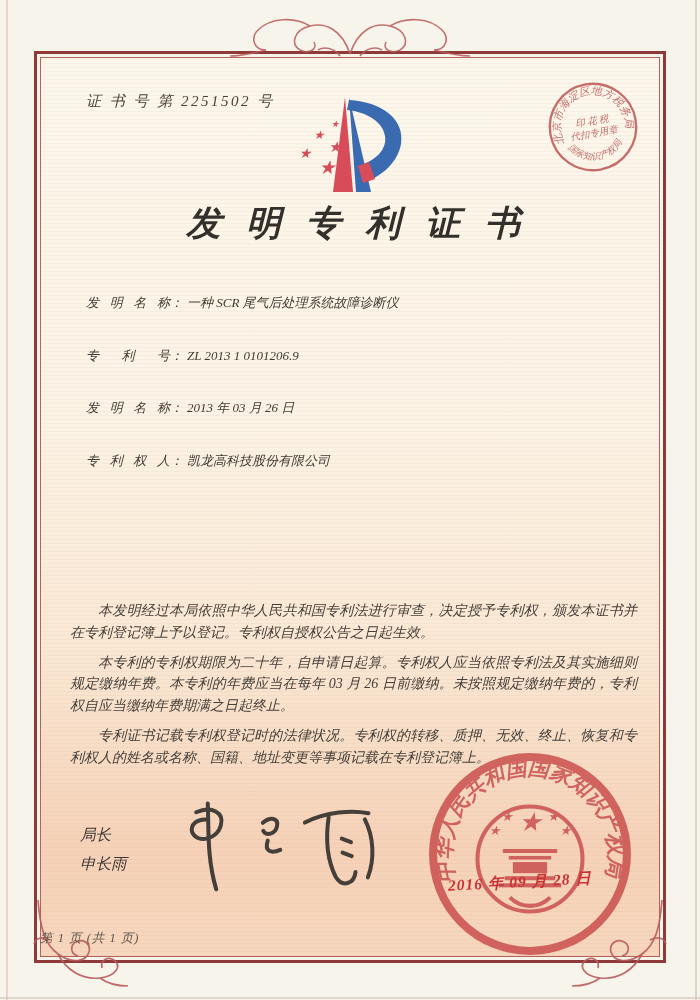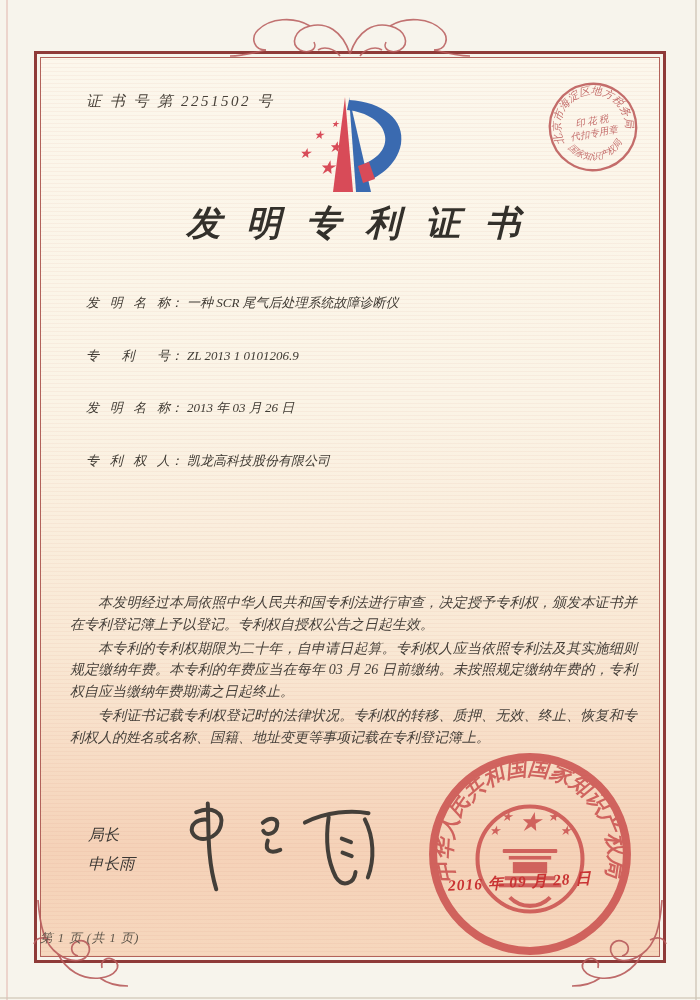--- a/index.html
+++ b/index.html
@@ -33,22 +33,22 @@
   .tax-stamp{position:absolute;left:545px;top:79px;opacity:.82;}
   .title{
     position:absolute;left:0;top:200px;width:700px;text-align:center;
     font-size:35px;font-weight:bold;letter-spacing:8px;color:#33302b;padding-left:7px;
   }
   .fields{position:absolute;left:86px;top:294px;}
   .field-row{height:52.6px;font-size:13px;white-space:nowrap;}
   .flabel{display:inline-block;width:84px;text-align:justify;text-align-last:justify;}
   .fcolon{display:inline-block;margin-right:4px;}
   .paras{position:absolute;left:70px;top:592px;width:567px;font-size:14px;line-height:1.56;color:#46403a;text-align:justify;}
-  .paras p{margin:0 0 2px 0;text-indent:2em;}
-  .signer{position:absolute;left:88px;top:820px;font-size:15.5px;color:#3b3733;line-height:1.9;}
+  .paras p{margin:8px 0 2px 0;text-indent:2em;}
+  .signer{position:absolute;left:80px;top:820px;font-size:15.5px;color:#3b3733;line-height:1.9;}
   .signature{position:absolute;left:168px;top:792px;transform:rotate(-3deg);}
   .seal{position:absolute;left:424px;top:748px;opacity:.9;}
   .seal-date{
     position:absolute;left:448px;top:872px;font-size:15.5px;font-weight:bold;
     color:#c93333;letter-spacing:1px;transform:rotate(-3deg);z-index:6;white-space:nowrap;
   }
   .footer{position:absolute;left:40px;top:930px;width:620px;font-size:12.5px;letter-spacing:1px;color:#5d554a;}
 </style>
 </head>
 <body>

